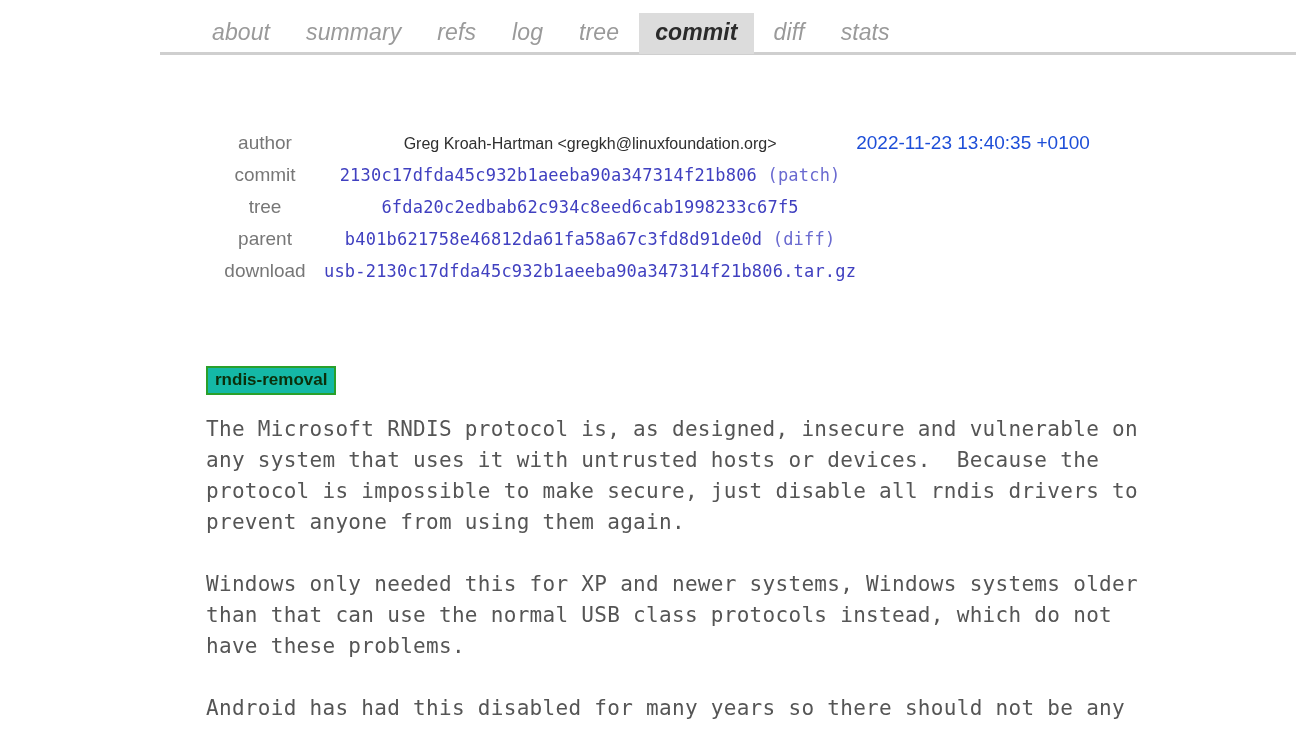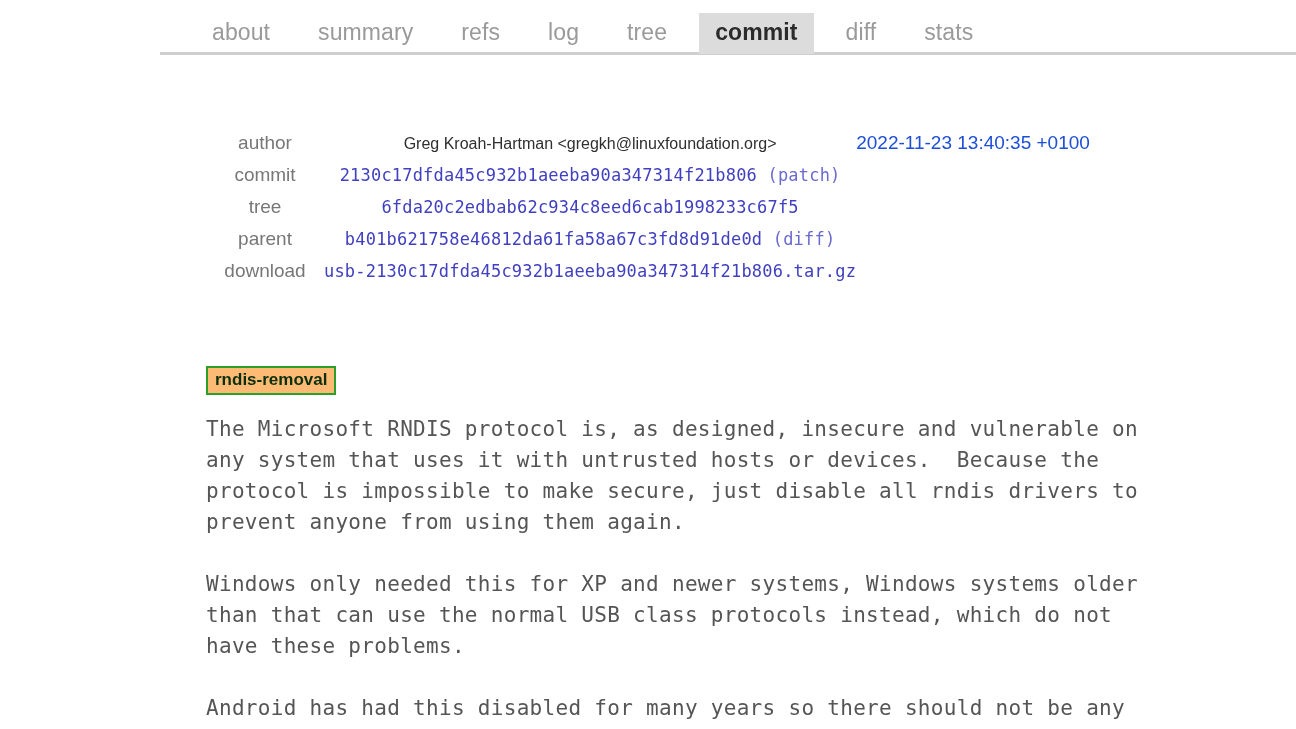--- a/index.html
+++ b/index.html
@@ -32,22 +32,23 @@
     top: 52px;
     height: 3px;
     background: #cfcfcf;
   }
   .tabs {
     position: absolute;
     left: 196px;
     top: 12px;
     display: flex;
     align-items: flex-end;
-    gap: 16px;
+    gap: 4px;
     height: 42px;
+    font-style: italic;
   }
   .tab {
     font-size: 23px;
     line-height: 1;
     color: #9a9a9a;
     padding: 8px 16px 10px 16px;
     letter-spacing: 0.1px;
     cursor: pointer;
     white-space: nowrap;
     background: transparent;
@@ -119,21 +120,21 @@
   }
   .subject {
     font-family: "Liberation Sans", sans-serif;
     font-size: 25px;
     font-weight: bold;
     color: #1f1f1f;
     letter-spacing: -0.2px;
   }
   .decoration {
     display: inline-block;
-    background: #fdba74;
+    background: #14b8a6;
     border: 2px solid #2aa02a;
     color: #0b2f0b;
     font-family: "Liberation Sans", sans-serif;
     font-size: 17px;
     font-weight: bold;
     padding: 2px 7px 3px 7px;
     line-height: 1.15;
     white-space: nowrap;
   }
 

